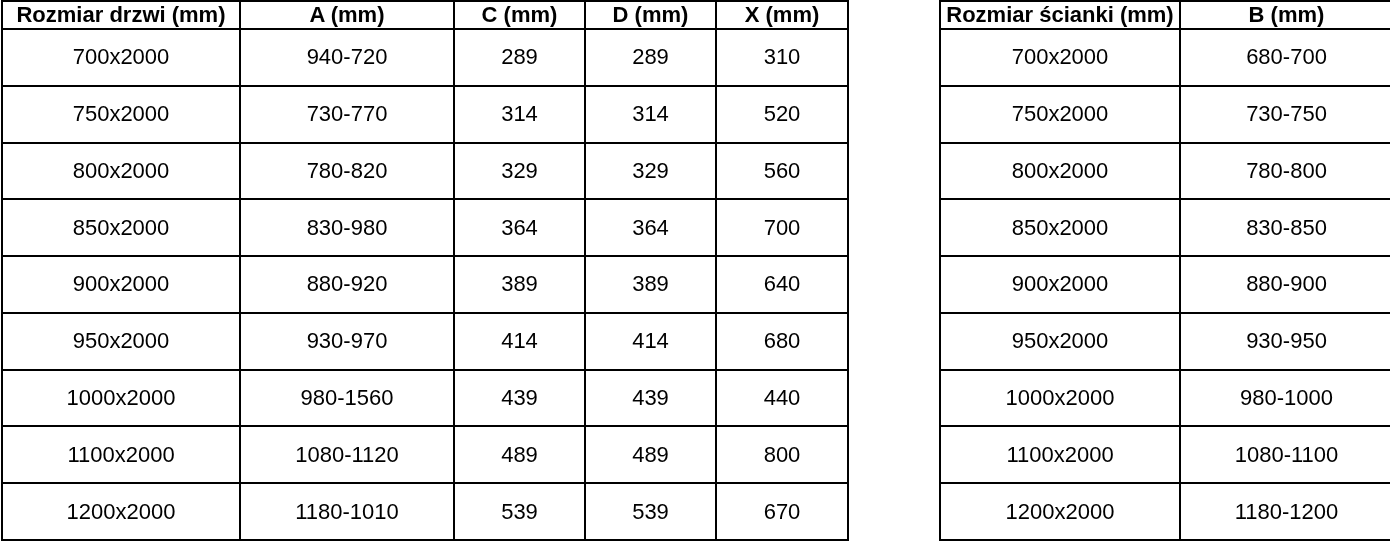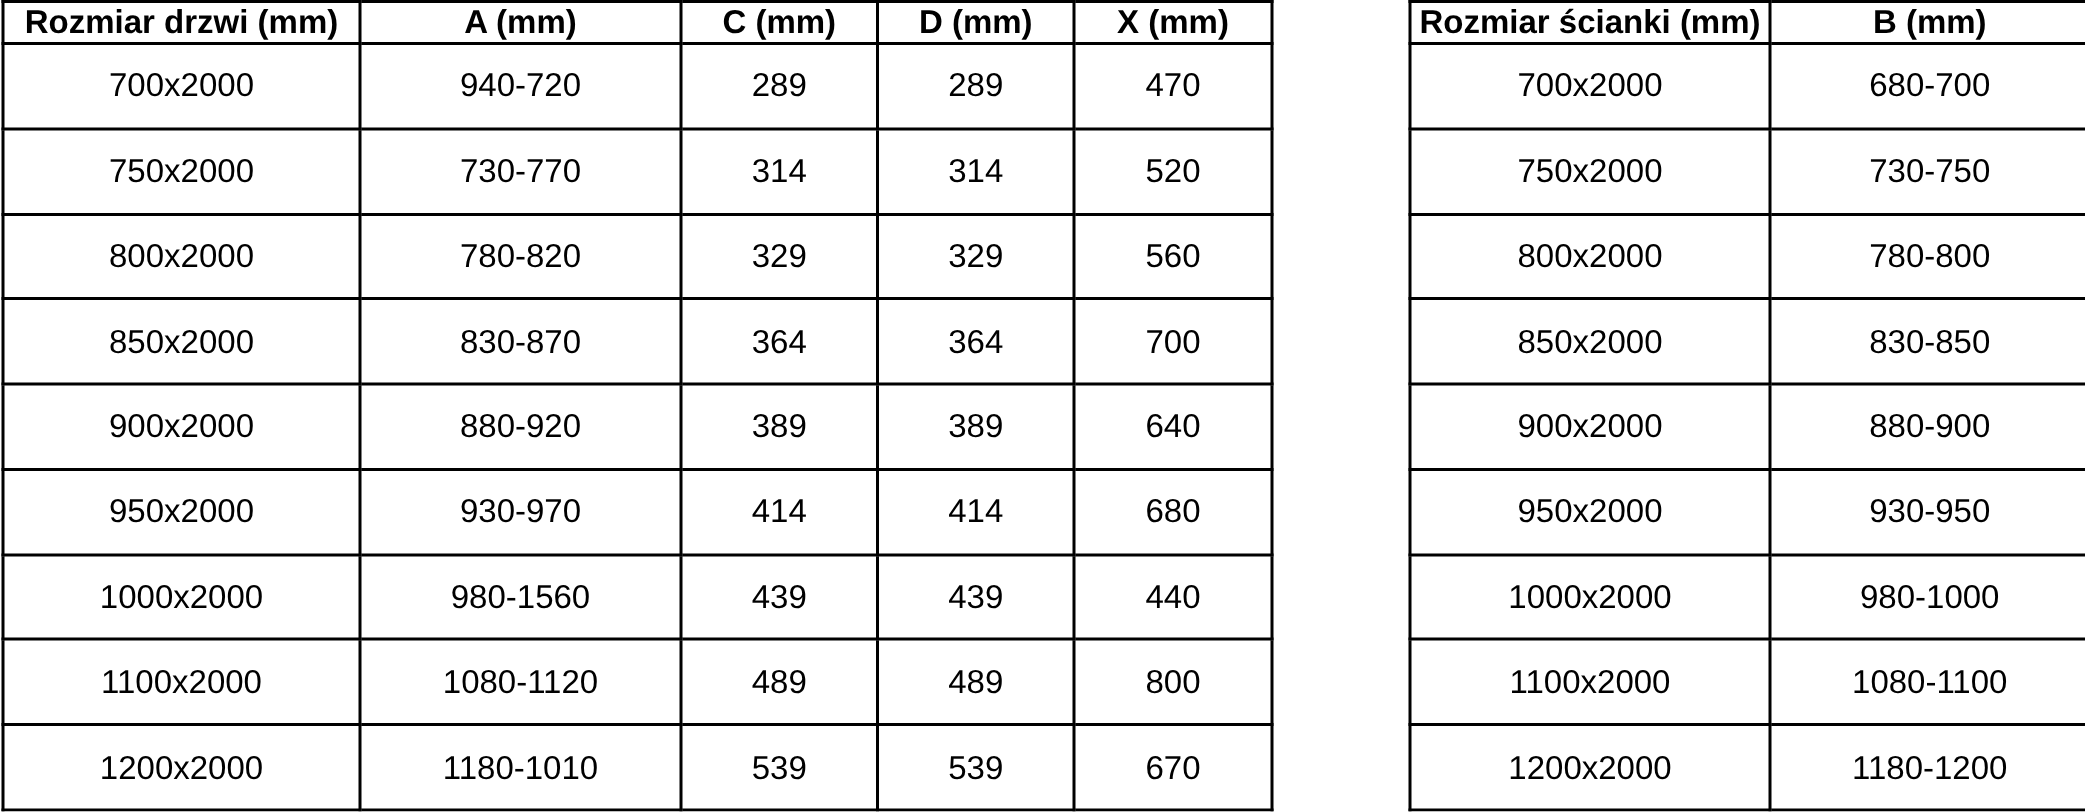--- a/index.html
+++ b/index.html
@@ -61,39 +61,39 @@
         <th>D (mm)</th>
         <th>X (mm)</th>
       </tr>
     </thead>
     <tbody>
       <tr>
         <td>700x2000</td>
         <td>940-720</td>
         <td>289</td>
         <td>289</td>
-        <td>470</td>
+        <td>310</td>
       </tr>
       <tr>
         <td>750x2000</td>
         <td>730-770</td>
         <td>314</td>
         <td>314</td>
         <td>520</td>
       </tr>
       <tr>
         <td>800x2000</td>
         <td>780-820</td>
         <td>329</td>
         <td>329</td>
         <td>560</td>
       </tr>
       <tr>
         <td>850x2000</td>
-        <td>830-870</td>
+        <td>830-980</td>
         <td>364</td>
         <td>364</td>
         <td>700</td>
       </tr>
       <tr>
         <td>900x2000</td>
         <td>880-920</td>
         <td>389</td>
         <td>389</td>
         <td>640</td>

